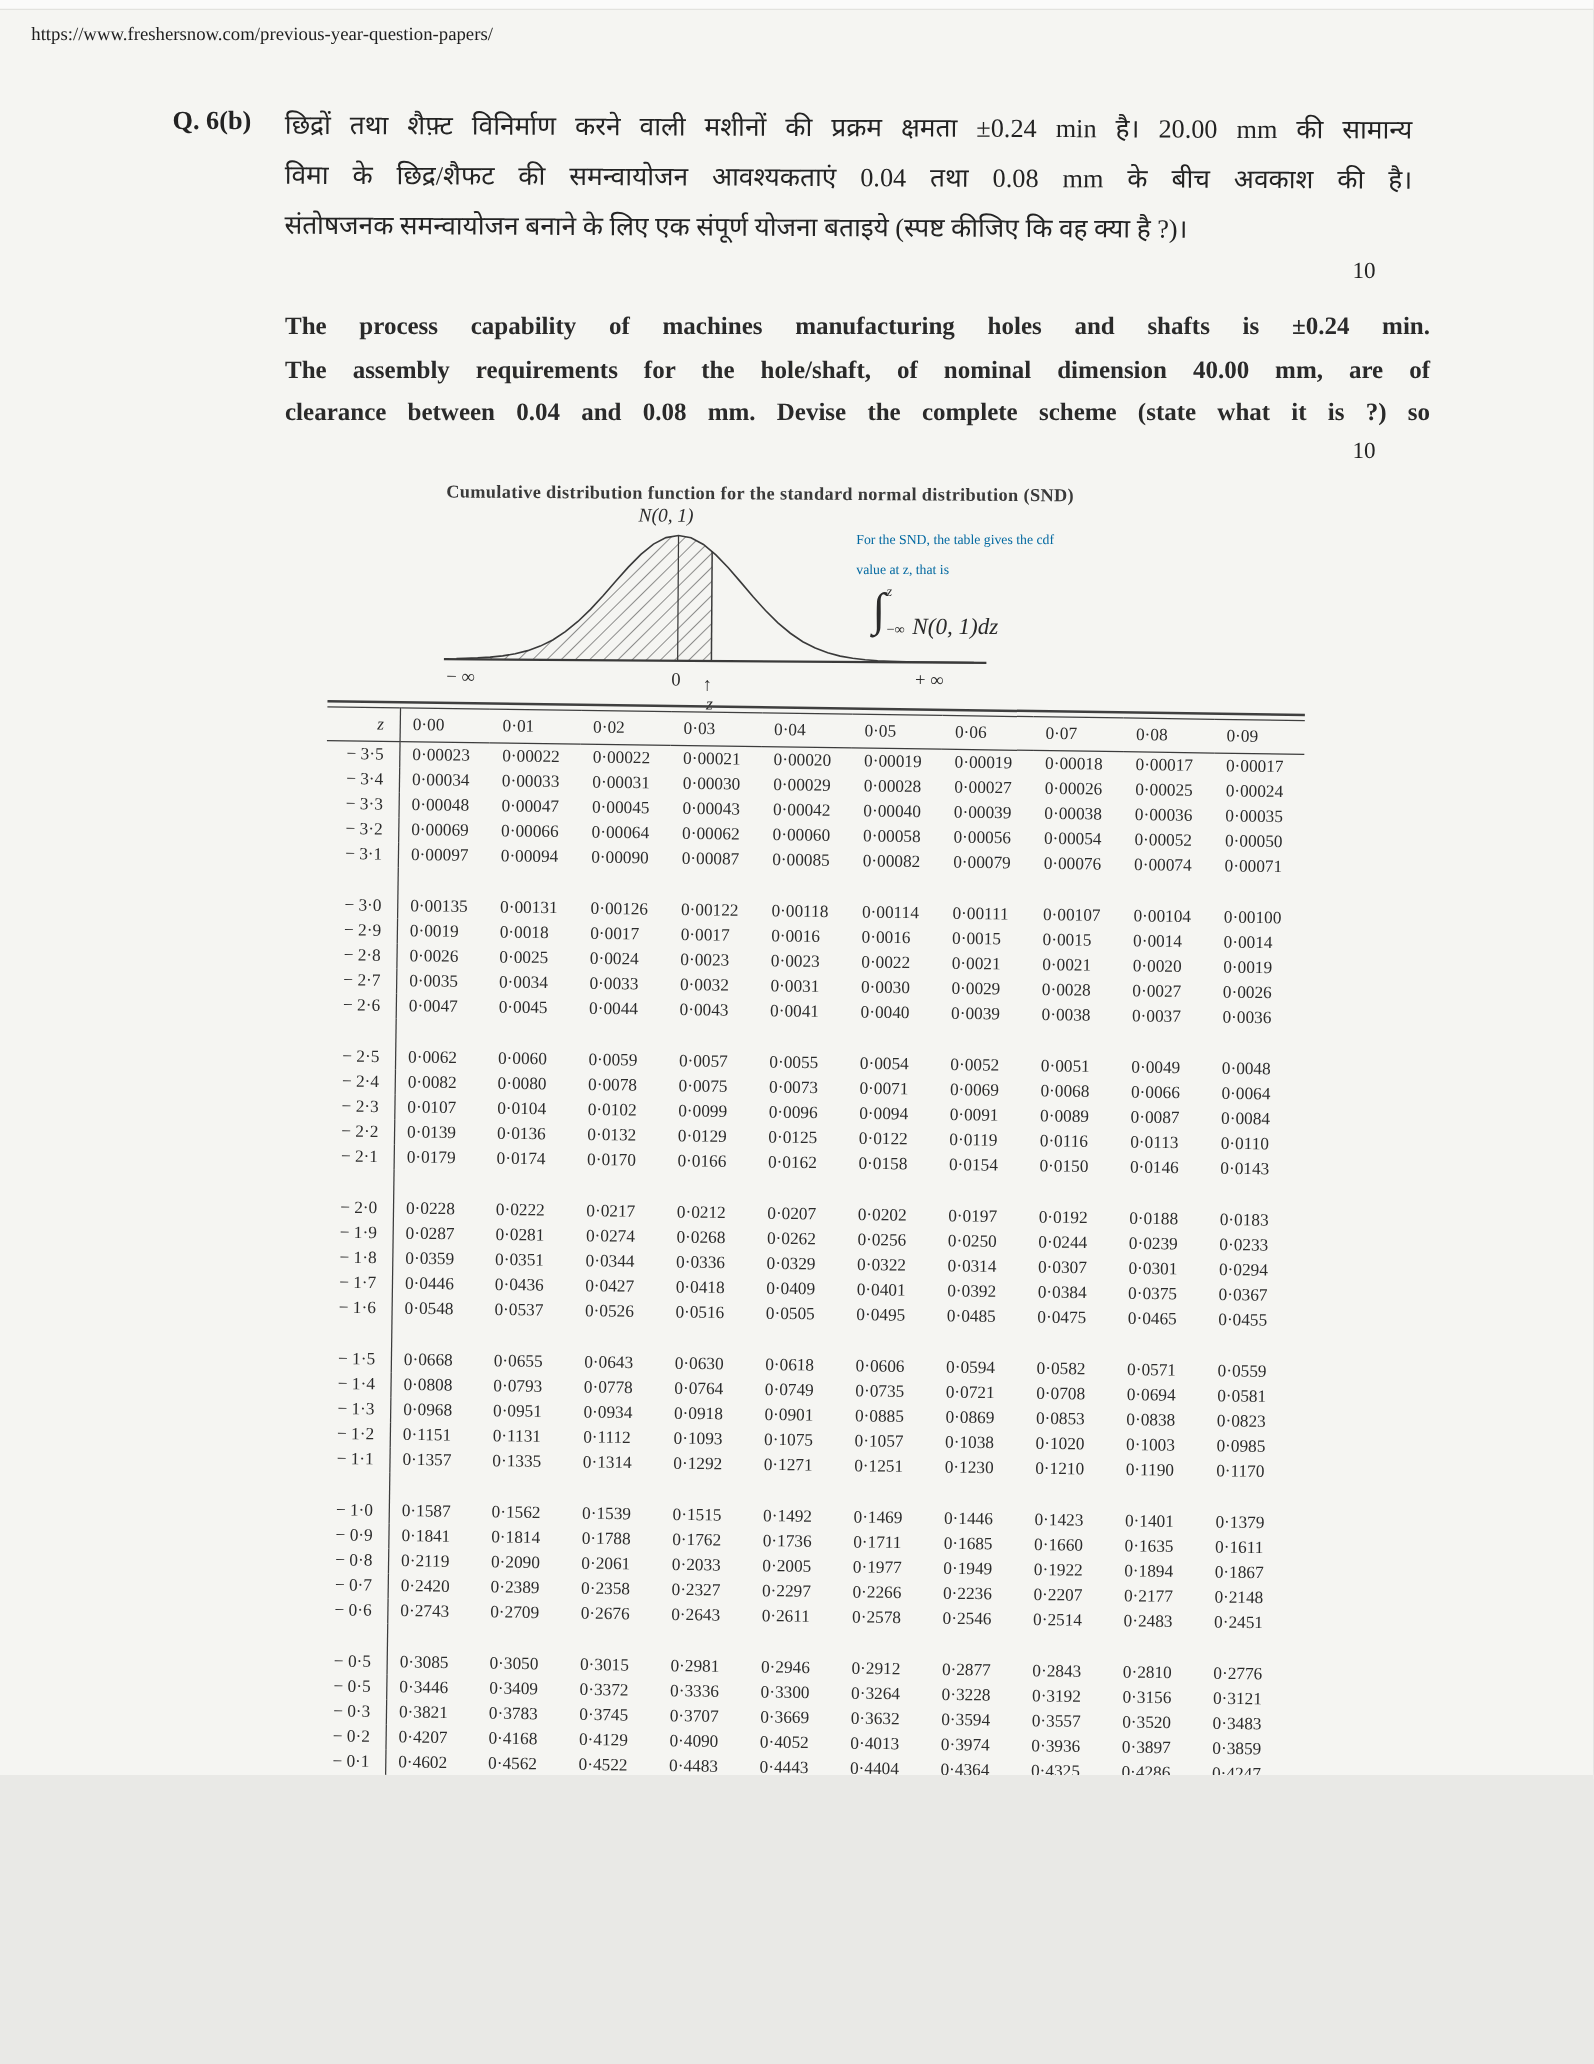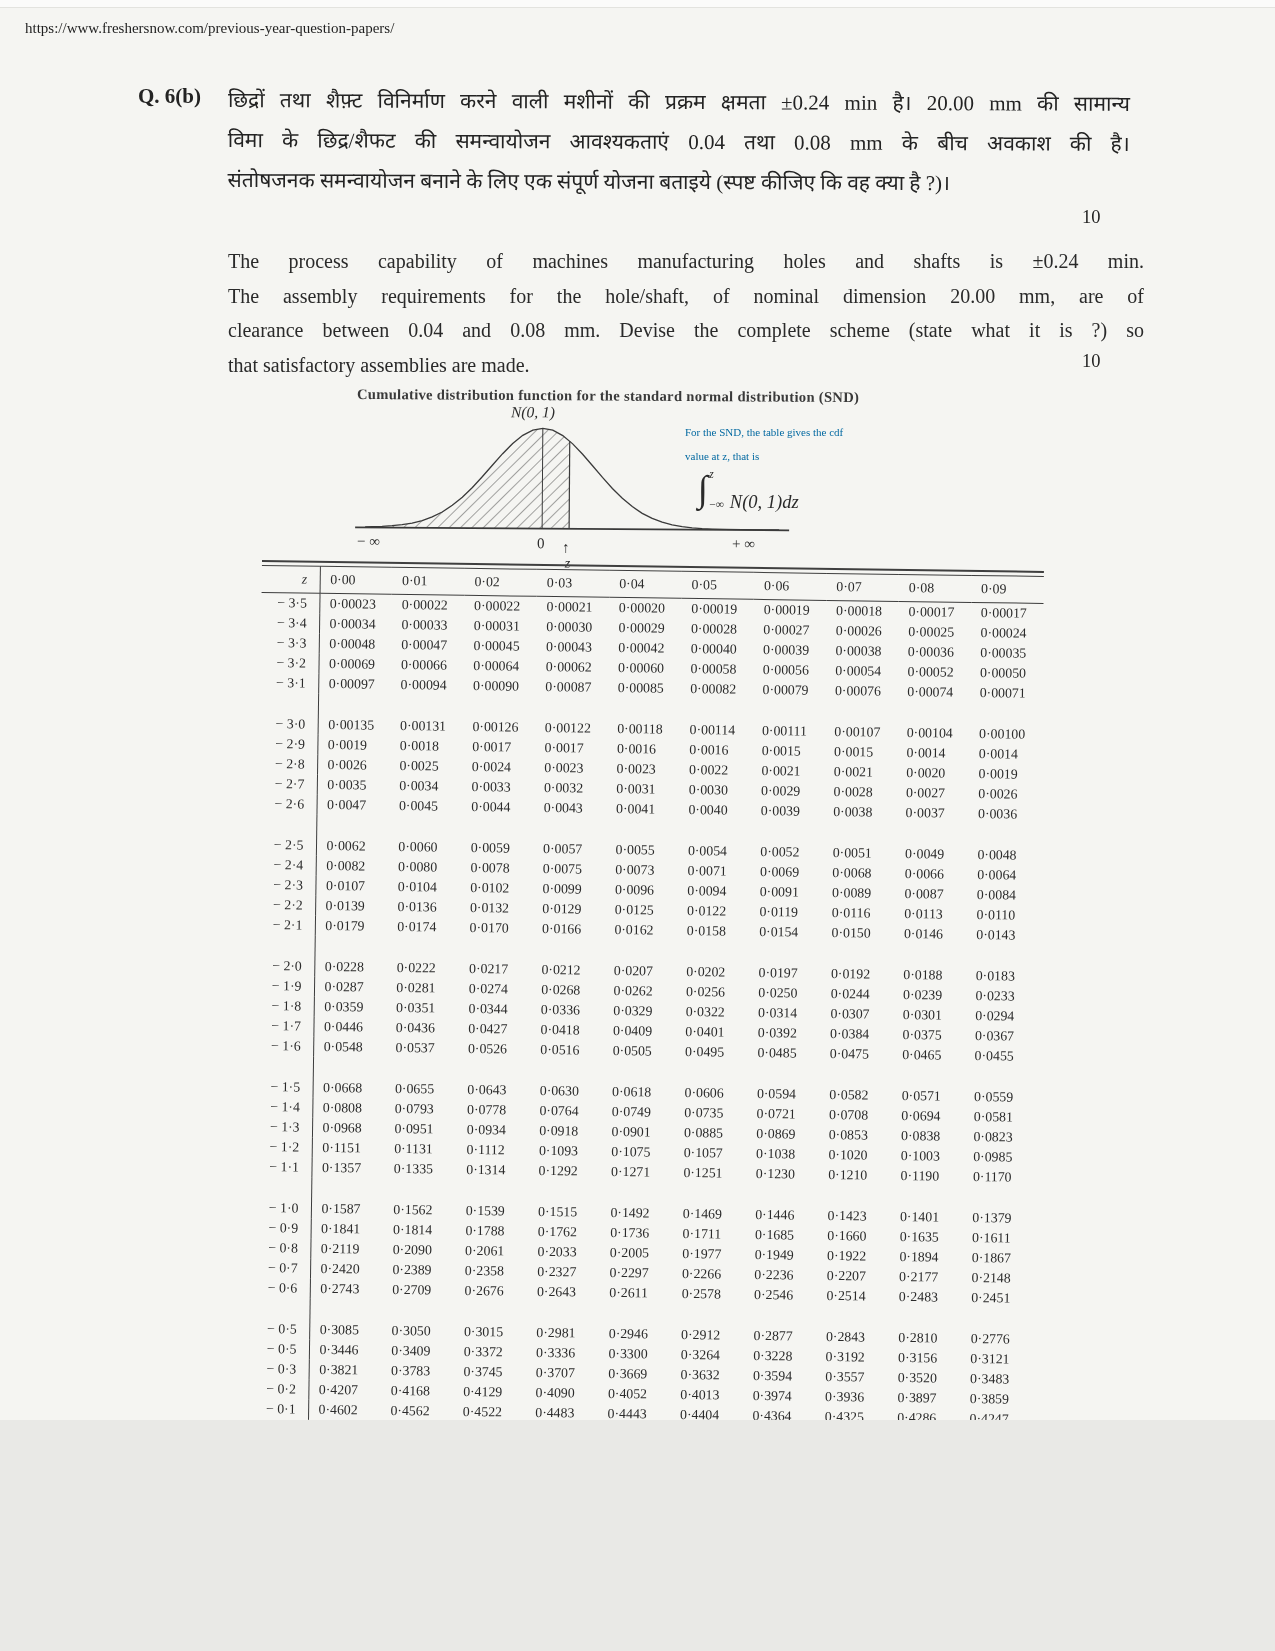--- a/index.html
+++ b/index.html
@@ -14,21 +14,21 @@
   .hindi{position:absolute;left:228px;top:80px;width:902px;font-size:21px;line-height:40px;
          transform:rotate(0.25deg);transform-origin:0 0;color:#232323;}
   .hindi .hline{text-align:justify;text-align-last:justify;}
   .hindi .hline.last{text-align-last:auto;}
 
   .marks{position:absolute;font-size:18.5px;color:#232323;}
   .marks-1{left:1082px;top:207px;}
   .marks-2{left:1082px;top:351px;}
 
   .english{position:absolute;left:228px;top:244px;width:916px;font-size:20px;line-height:34.5px;color:#2a2a2a;}
-  .english .eline{text-align:justify;text-align-last:justify;}
+  .english .eline{text-align:justify;text-align-last:justify;font-weight:bold;}
   .english .eline.last{text-align-last:auto;}
 
   .fig-title{position:absolute;left:357px;top:386px;width:660px;font-size:14.6px;font-weight:bold;
              letter-spacing:.3px;color:#3a3a3a;transform:rotate(0.35deg);transform-origin:0 0;}
 
   .curve-box{position:absolute;left:348px;top:402px;width:455px;height:168px;transform:rotate(0.4deg);transform-origin:0 0;}
   .curve-box svg{display:block;width:455px;height:168px;}
   .curve-box text{font-family:"Liberation Serif",serif;fill:#2c2c2c;font-size:15px;}
   .curve-box text.lbl-curve{font-size:15.5px;font-style:italic;}
   .curve-box text.lbl-z{font-style:italic;font-size:14px;}
@@ -71,23 +71,22 @@
 
   <div class="hindi">
     <div class="hline">छिद्रों तथा शैफ़्ट विनिर्माण करने वाली मशीनों की प्रक्रम क्षमता ±0.24 min है। 20.00 mm की सामान्य</div>
     <div class="hline">विमा के छिद्र/शैफट की समन्वायोजन आवश्यकताएं 0.04 तथा 0.08 mm के बीच अवकाश की है।</div>
     <div class="hline last">संतोषजनक समन्वायोजन बनाने के लिए एक संपूर्ण योजना बताइये (स्पष्ट कीजिए कि वह क्या है ?)।</div>
   </div>
   <div class="marks marks-1">10</div>
 
   <div class="english">
     <div class="eline">The process capability of machines manufacturing holes and shafts is ±0.24 min.</div>
-    <div class="eline">The assembly requirements for the hole/shaft, of nominal dimension 20.00 mm, are of</div>
+    <div class="eline">The assembly requirements for the hole/shaft, of nominal dimension 40.00 mm, are of</div>
     <div class="eline">clearance between 0.04 and 0.08 mm. Devise the complete scheme (state what it is ?) so</div>
-    <div class="eline last">that satisfactory assemblies are made.</div>
   </div>
   <div class="marks marks-2">10</div>
 
   <div class="fig-title">Cumulative distribution function for the standard normal distribution (SND)</div>
 
   <div class="curve-box">
     <svg viewBox="0 0 455 168">
       <defs>
         <pattern id="hatch" width="8" height="8" patternUnits="userSpaceOnUse" patternTransform="rotate(45)">
           <line x1="0" y1="0" x2="0" y2="8" stroke="#3a3a3a" stroke-width="0.9"></line>

